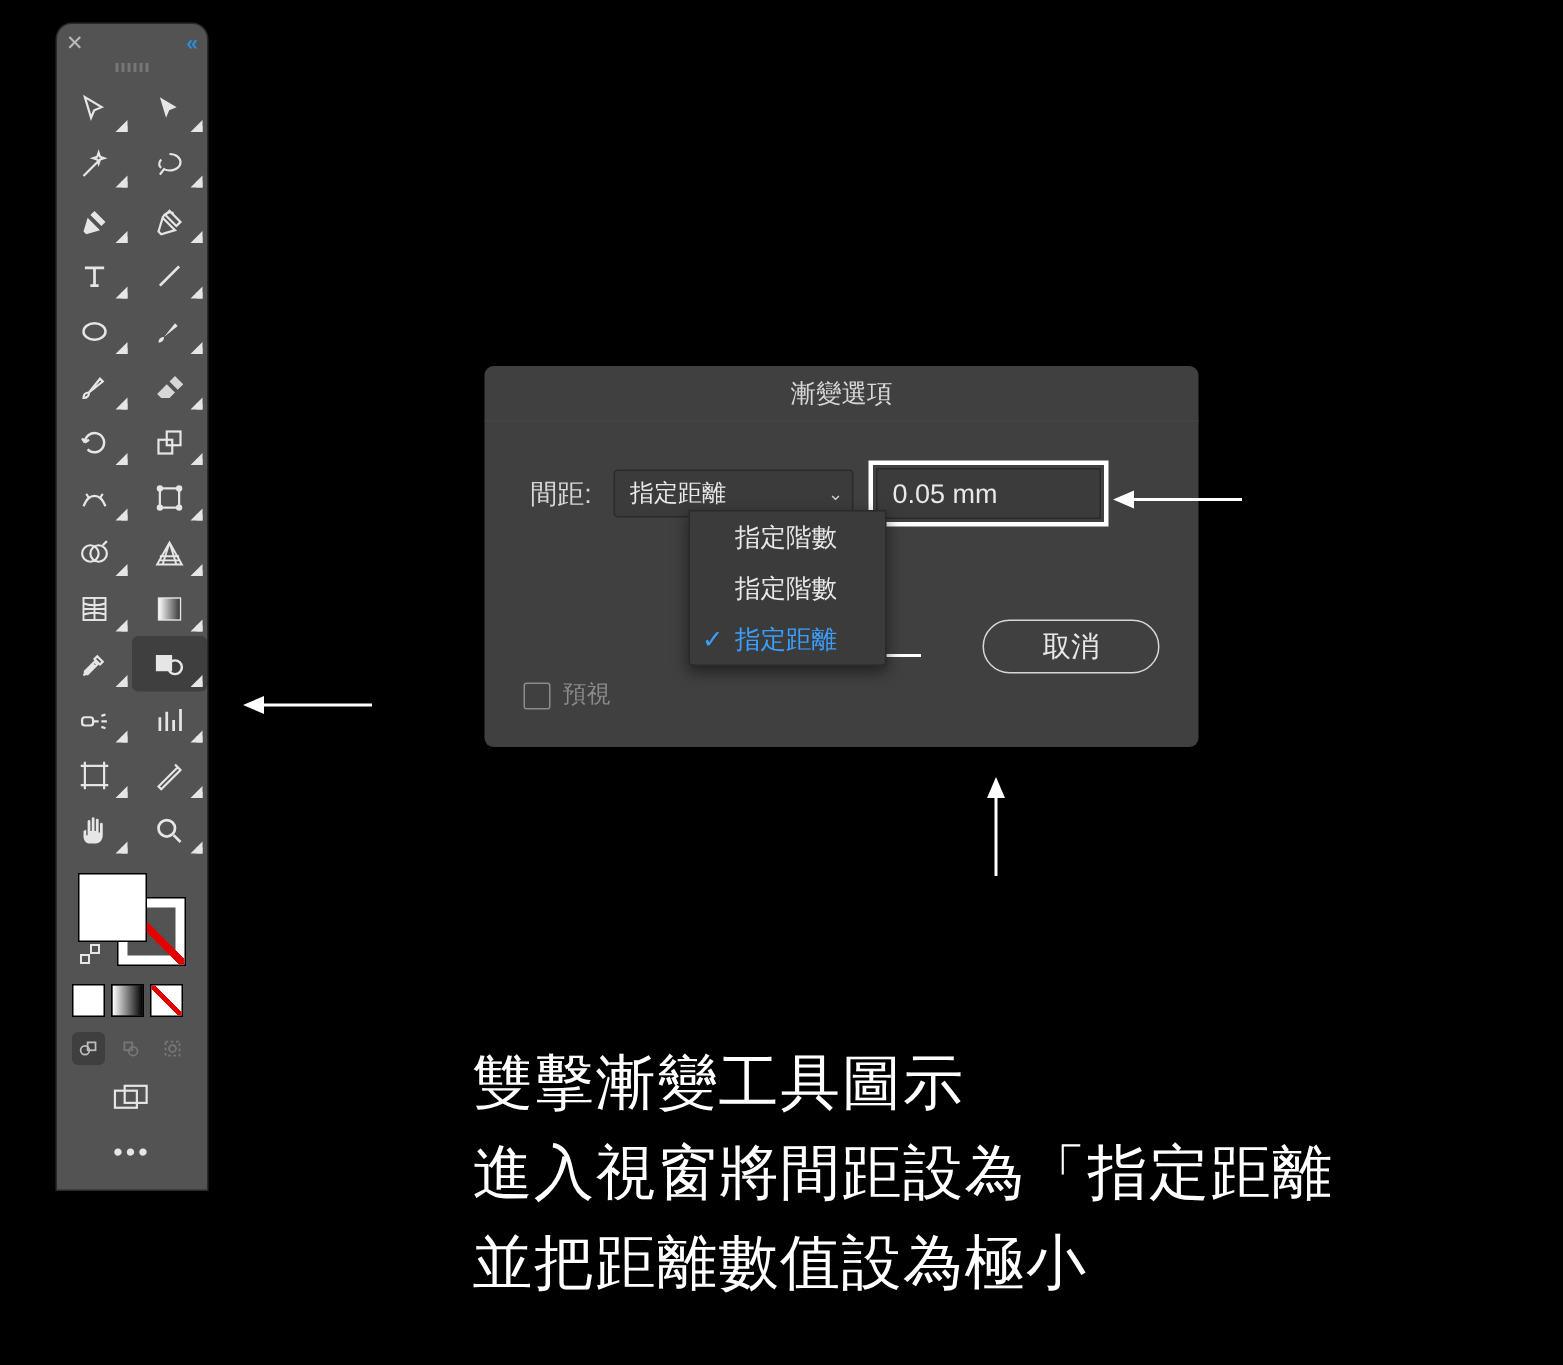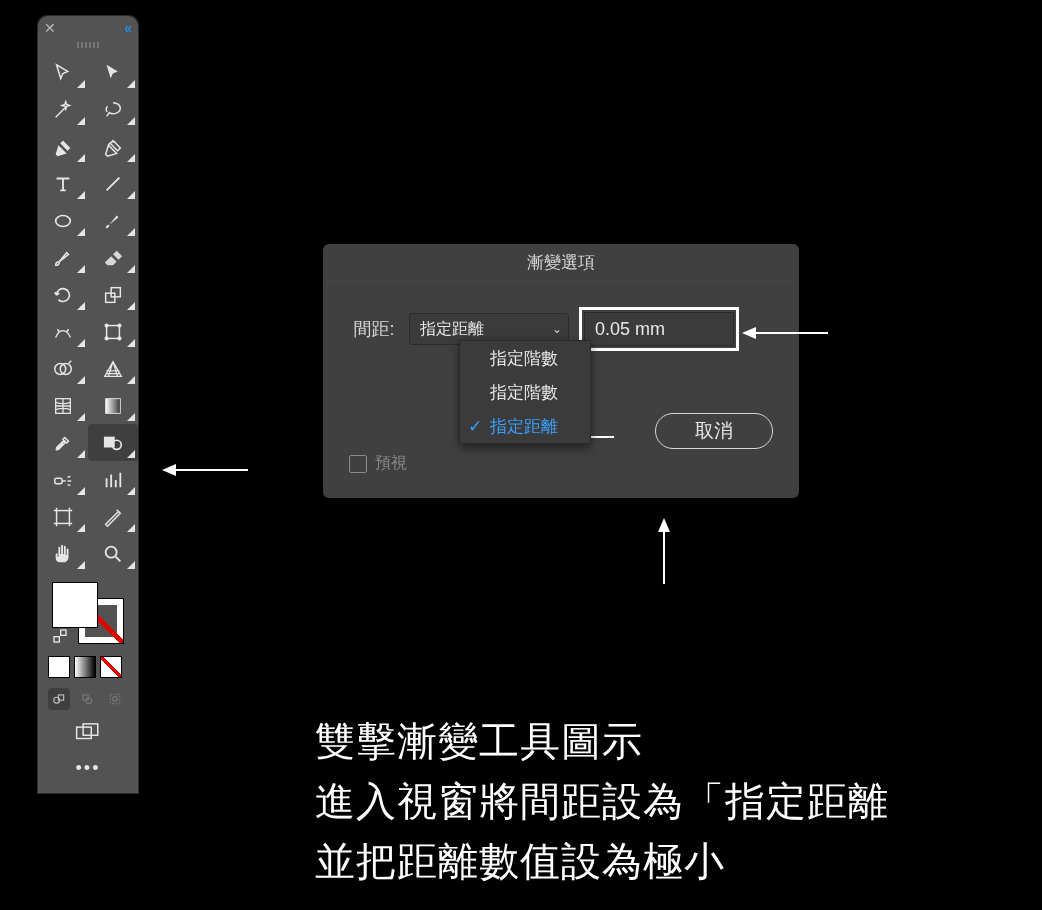--- a/index.html
+++ b/index.html
@@ -66,21 +66,21 @@
   .btnrow{display:flex;gap:18px;margin-left:auto;}
   .btn{height:34px;min-width:116px;border-radius:18px;display:flex;align-items:center;justify-content:center;font-size:19px;}
   .btn.outline{border:1.5px solid #d7d7d7;color:#e8e8e8;}
   .btn.solid{background:#fff;color:#222;}
 
   .footer-row{display:flex;align-items:center;padding:0 26px 24px;gap:22px;}
 
   
   .arrow{position:absolute;color:#fff;}
   .arrow svg{display:block;}
-  .caption{position:absolute;left:315px;top:711px;color:#fff;font-size:40px;line-height:1.5;letter-spacing:1px;white-space:pre;}
+  .caption{position:absolute;left:315px;top:692px;color:#fff;font-size:40px;line-height:1.5;letter-spacing:1px;white-space:pre;}
 </style>
 </head>
 <body>
 <div id="stage">
 
 <div class="panel">
   <div class="panel-header">
     <span class="x">✕</span>
     <span class="chev">«</span>
   </div>

